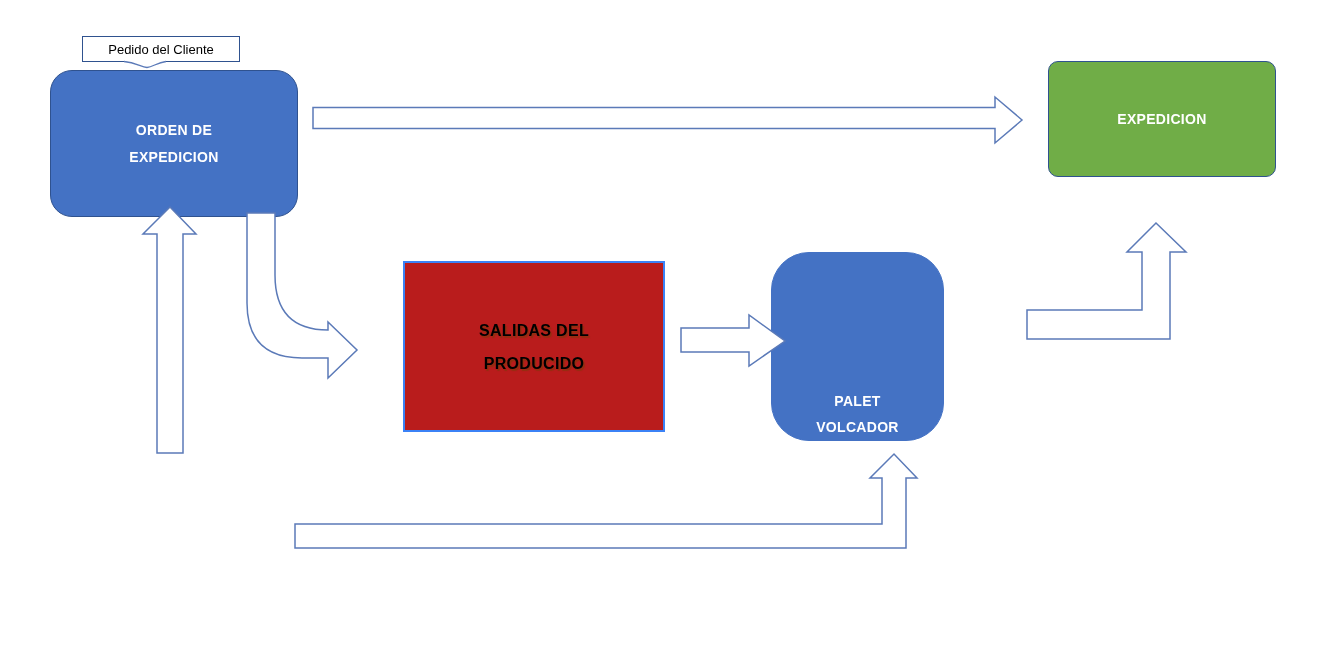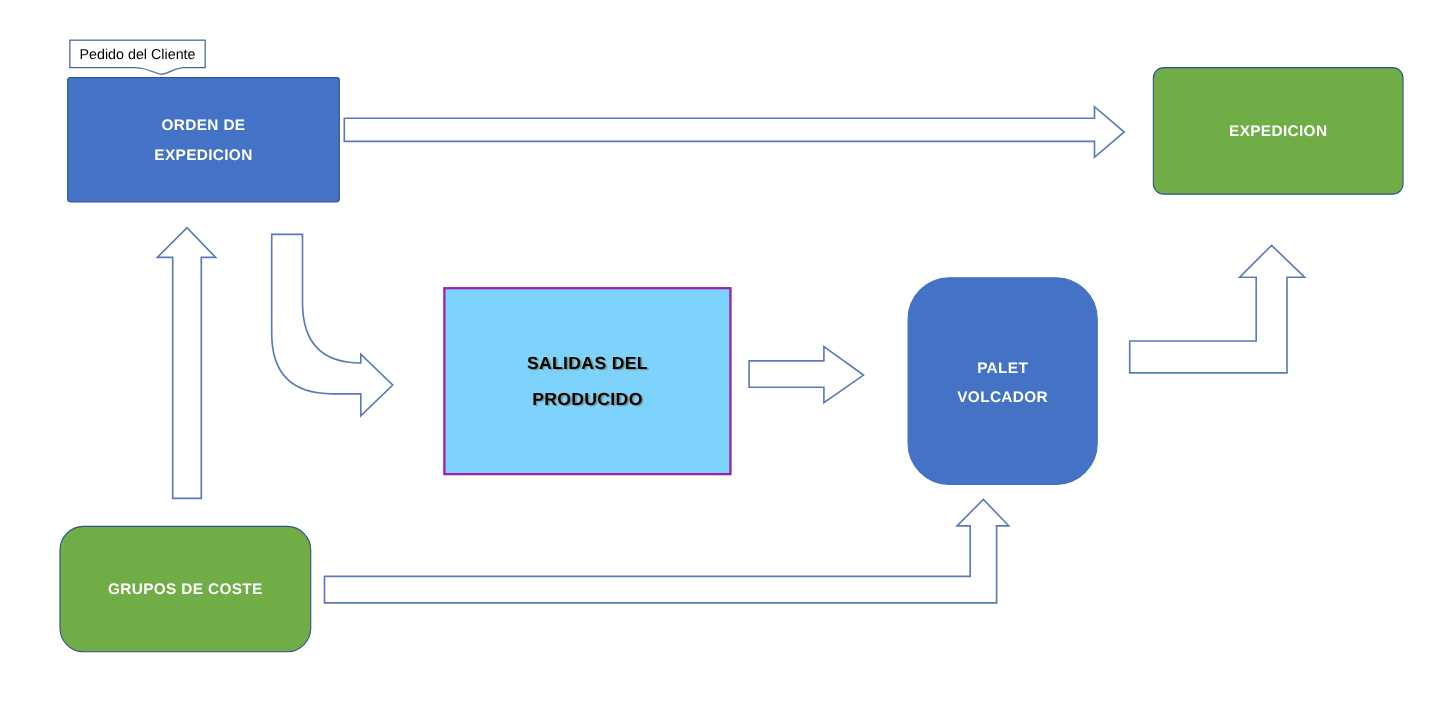--- a/index.html
+++ b/index.html
@@ -18,32 +18,32 @@
     flex-direction: column;
     align-items: center;
     justify-content: center;
     text-align: center;
     font-weight: bold;
   }
   .node .line { display: block; }
 
   .node-blue  { background: #4472C4; border: 1px solid #2F528F; color: #ffffff; }
   .node-green { background: #70AD47; border: 1px solid #2F528F; color: #ffffff; }
-  .node-yellow{ background: #7dd3fc; border: 2px solid #a21caf; color: #000000; }
+  .node-yellow{ background: #b91c1c; border: 2px solid #3b82f6; color: #000000; }
 
-  #node-orden     { left: 61px;  top: 70px;  width: 248px; height: 114px; border-radius: 3px; font-size: 14px; line-height: 27px; letter-spacing: .3px; }
+  #node-orden     { left: 50px;  top: 70px;  width: 248px; height: 147px; border-radius: 22px; font-size: 14px; line-height: 27px; letter-spacing: .3px; }
   #node-expedicion{ left: 1048px; top: 61px; width: 228px; height: 116px; border-radius: 10px; font-size: 14px; line-height: 27px; letter-spacing: .3px; }
   #node-salidas   { left: 403px; top: 261px; width: 262px; height: 171px; font-size: 16px; line-height: 33px; letter-spacing: .3px;
                     text-shadow: 1.5px 1.5px 1px rgba(100,70,0,0.45); }
-  #node-palet     { left: 825px; top: 252px; width: 173px; height: 189px; border-radius: 38px; font-size: 14px; line-height: 26px; letter-spacing: .3px; border-color: #4472C4; }
+  #node-palet     { left: 771px; top: 252px; width: 173px; height: 189px; border-radius: 38px; font-size: 14px; line-height: 26px; letter-spacing: .3px; border-color: #4472C4; justify-content: flex-end; }
   #node-grupos    { left: 54px;  top: 478px; width: 229px; height: 115px; border-radius: 22px; font-size: 14px; line-height: 27px; letter-spacing: .3px; }
 
   .callout {
     position: absolute;
-    left: 63px; top: 36px; width: 124px; height: 26px;
+    left: 82px; top: 36px; width: 158px; height: 26px;
     background: #ffffff;
     border: 1px solid #2F528F;
     display: flex; align-items: center; justify-content: center;
     font-size: 13px; color: #000000;
   }
 
   svg.overlay {
     position: absolute; inset: 0;
     width: 1318px; height: 647px;
     pointer-events: none;
@@ -71,23 +71,20 @@
   <div id="node-salidas" class="node node-yellow">
     <span class="line">SALIDAS DEL</span>
     <span class="line">PRODUCIDO</span>
   </div>
 
   <div id="node-palet" class="node node-blue">
     <span class="line">PALET</span>
     <span class="line">VOLCADOR</span>
   </div>
 
-  <div id="node-grupos" class="node node-green">
-    <span class="line">GRUPOS DE COSTE</span>
-  </div>
 
   <svg class="overlay" viewBox="0 0 1318 647" aria-hidden="true">
 
     <path d="M124,61 L166,61 L166,61.5 C157,62.5 153,67 147,67.5 C141,67 136,62.5 124,61.5 Z" fill="#ffffff" stroke="none"></path>
     <path d="M124,61.5 C136,62.5 141,67 147,67.5 C153,67 157,62.5 166,61.5" fill="none" stroke="#5B7AB8" stroke-width="1.3"></path>
 
     <path class="arrow" d="M313,107.5 H995 V97 L1022,120 L995,143 V128.5 H313 Z"></path>
 
     <path class="arrow" d="M157,453 V234 H143 L170,207 L196,234 H183 V453 Z"></path>
 

